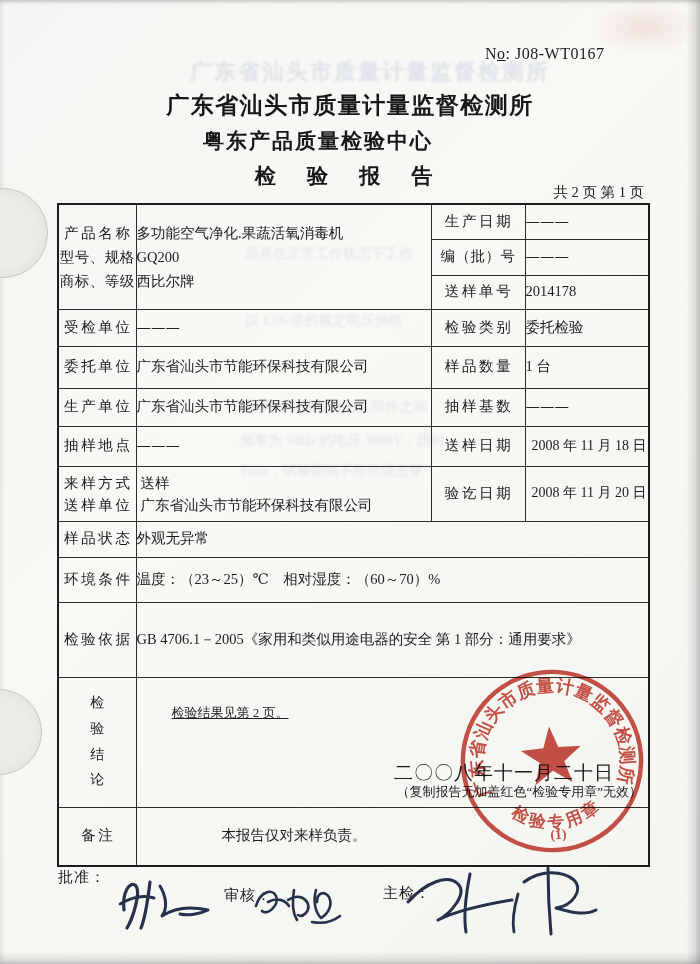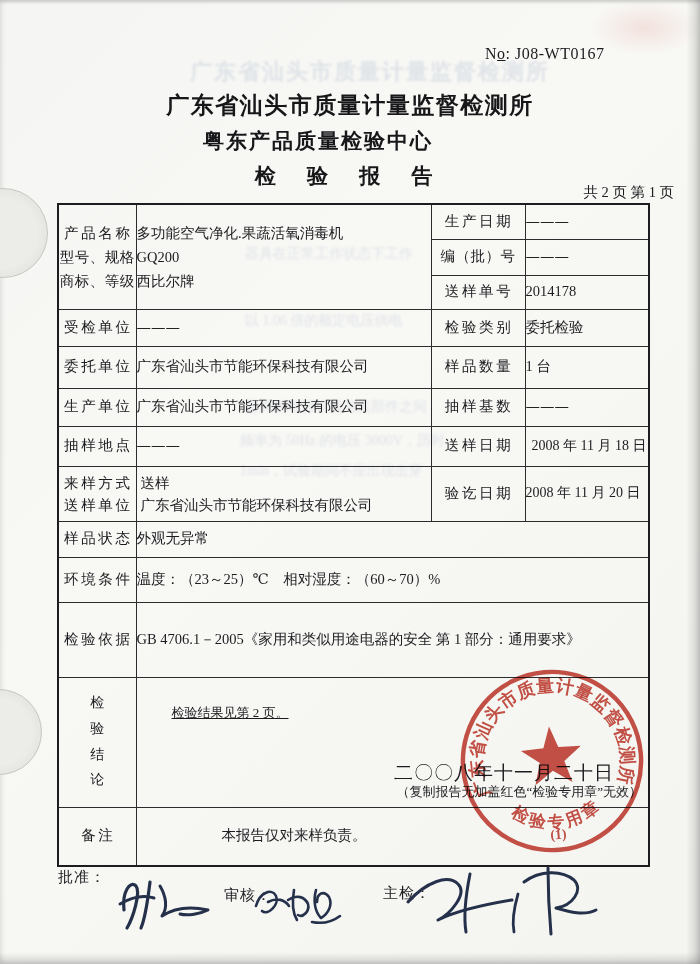--- a/index.html
+++ b/index.html
@@ -19,21 +19,21 @@
   .red-smudge{left:590px;top:0px;width:110px;height:55px;background:radial-gradient(ellipse at center,rgba(205,90,78,.14),rgba(205,90,78,0) 70%);}
   
   .ghost{color:rgba(105,128,172,.17);filter:blur(1.1px);white-space:nowrap;pointer-events:none;}
   .ghost-title{left:0;top:57px;width:700px;text-align:center;font-size:22px;font-weight:bold;letter-spacing:2px;padding-left:40px;box-sizing:border-box;}
   
   .report-no{left:485px;top:45px;font-size:16px;letter-spacing:.5px;}
   .report-no .uo{text-decoration:underline;}
   .t-org{left:0;top:90px;width:700px;text-align:center;font-size:23px;font-weight:bold;letter-spacing:1.5px;color:#17171a;}
   .t-center{left:0;top:127px;width:636px;text-align:center;font-size:21px;font-weight:bold;letter-spacing:2px;color:#17171a;}
   .t-report{left:0;top:162px;width:700px;text-align:center;font-size:21px;font-weight:bold;letter-spacing:13px;color:#17171a;}
-  .pages{left:0;top:183px;width:644px;text-align:right;font-size:14.5px;margin-left:30px;}
+  .pages{left:0;top:183px;width:644px;text-align:right;font-size:14.5px;}
   
   table.rpt{position:absolute;left:57px;top:203px;width:591px;border-collapse:collapse;table-layout:fixed;border:2.2px solid #1d1d1f;}
   table.rpt td{border:1.3px solid #2c2c2e;padding:0;vertical-align:middle;font-size:14.5px;line-height:1.35;overflow:hidden;}
   td.lbl{font-size:13.5px;text-align:center;white-space:nowrap;word-spacing:-2px;letter-spacing:.5px;}
   td.val{padding-left:12px;}
   .dash{letter-spacing:0;font-family:"DejaVu Sans",sans-serif;color:#222;}
   .prod-line{font-size:14.5px;line-height:24px;}
   .two-line div{padding-left:4px;line-height:22px;}
   .lbl-two div{line-height:22px;}
   
@@ -132,21 +132,21 @@
     <tr style="height:55px">
       <td class="lbl lbl-two">
         <div>来 样 方 式</div>
         <div>送 样 单 位</div>
       </td>
       <td class="two-line" style="padding-left:0;">
         <div>送样</div>
         <div>广东省汕头市节能环保科技有限公司</div>
       </td>
       <td class="lbl">验 讫 日 期</td>
-      <td class="val" style="font-size:14px;">2008 年 11 月 20 日</td>
+      <td class="val" style="padding-left:6px;font-size:14px;">2008 年 11 月 20 日</td>
     </tr>
     <tr style="height:36px">
       <td class="lbl">样 品 状 态</td>
       <td class="val" colspan="3">外观无异常</td>
     </tr>
     <tr style="height:45px">
       <td class="lbl">环 境 条 件</td>
       <td class="val" colspan="3">温度：（23～25）℃　相对湿度：（60～70）%</td>
     </tr>
     <tr style="height:75px">

